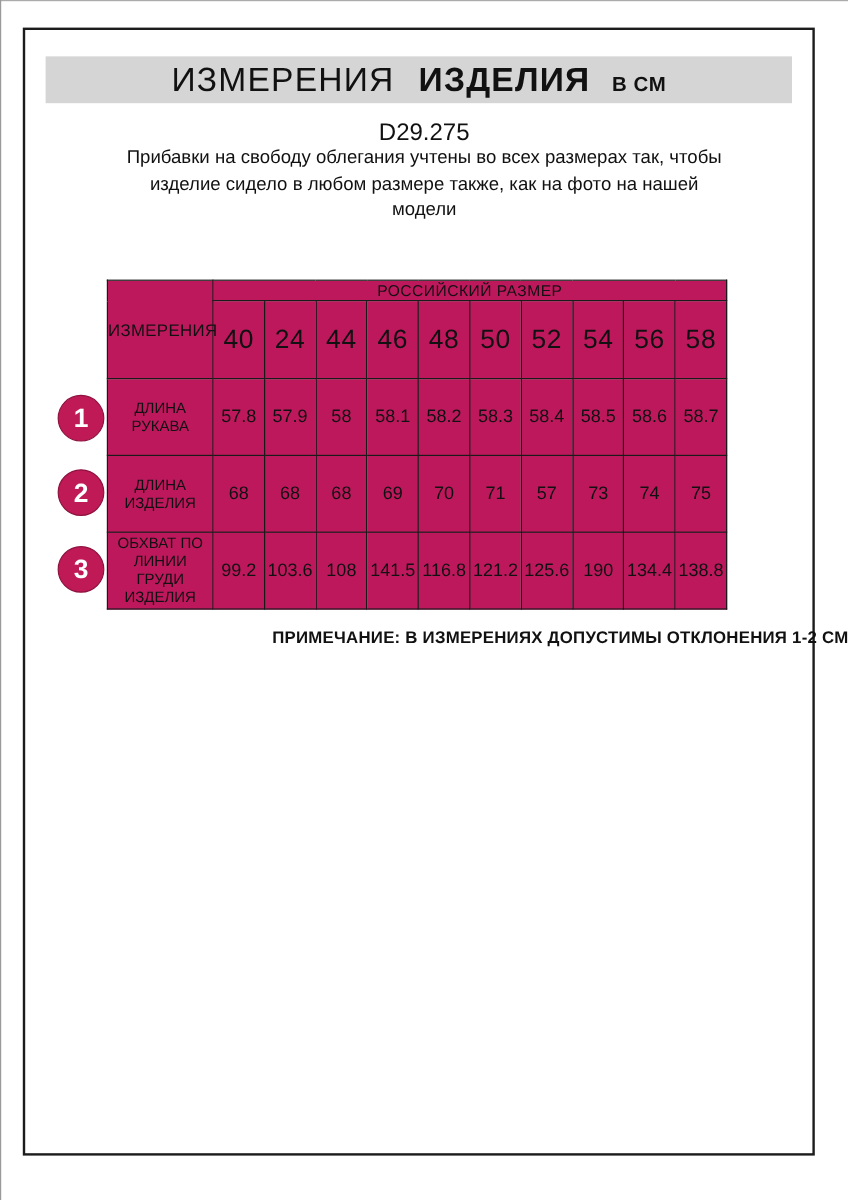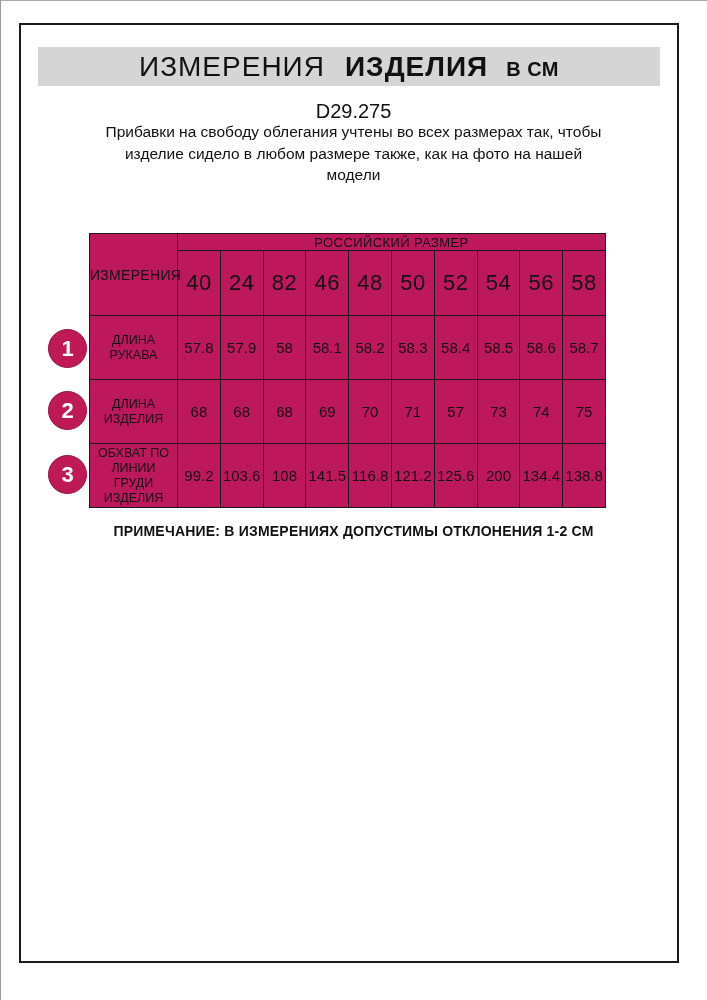--- a/index.html
+++ b/index.html
@@ -26,21 +26,21 @@
     left: 38px; top: 47px;
     width: 622px; height: 39px;
     background: #d5d5d5;
     display: flex;
     justify-content: center;
     align-items: baseline;
     padding-top: 4px;
   }
   .title-word1 { font-size: 28px; font-weight: 400; letter-spacing: 1px; }
   .title-word2 { font-size: 28px; font-weight: 700; letter-spacing: 1px; margin-left: 20px; }
-  .title-unit  { font-size: 20px; font-weight: 700; margin-left: 18px; letter-spacing: 0.5px; }
+  .title-unit  { font-size: 17px; font-weight: 700; margin-left: 18px; letter-spacing: 0.5px; }
 
   .product-code {
     position: absolute;
     top: 100px; left: 0;
     width: 707px;
     text-align: center;
     font-size: 20px;
     font-weight: 400;
   }
 
@@ -94,21 +94,21 @@
     line-height: 37px;
   }
   .circle-1 { top: 329px; }
   .circle-2 { top: 391px; }
   .circle-3 { top: 455px; }
 
   .note {
     position: absolute;
     top: 523px; left: 0;
     width: 707px;
-    text-align: center;
+    text-align: right;
     font-size: 14px;
     font-weight: 700;
     letter-spacing: 0.2px;
   }
 </style>
 </head>
 <body>
 
 <div class="edge-top"></div>
 <div class="edge-left"></div>
@@ -142,21 +142,21 @@
       <col>
   </colgroup>
   <tbody>
       <tr class="row-group">
     <th class="cell-corner" rowspan="2">ИЗМЕРЕНИЯ</th>
     <th class="cell-group" colspan="10">РОССИЙСКИЙ РАЗМЕР</th>
   </tr>
   <tr class="row-sizes">
     <th class="cell-size">40</th>
     <th class="cell-size">24</th>
-    <th class="cell-size">82</th>
+    <th class="cell-size">44</th>
     <th class="cell-size">46</th>
     <th class="cell-size">48</th>
     <th class="cell-size">50</th>
     <th class="cell-size">52</th>
     <th class="cell-size">54</th>
     <th class="cell-size">56</th>
     <th class="cell-size">58</th>
   </tr>
   <tr class="row-data">
     <th class="cell-rowlabel">ДЛИНА
@@ -191,21 +191,21 @@
 ЛИНИИ
 ГРУДИ
 ИЗДЕЛИЯ</th>
     <td class="cell-value">99.2</td>
     <td class="cell-value">103.6</td>
     <td class="cell-value">108</td>
     <td class="cell-value">141.5</td>
     <td class="cell-value">116.8</td>
     <td class="cell-value">121.2</td>
     <td class="cell-value">125.6</td>
-    <td class="cell-value">200</td>
+    <td class="cell-value">190</td>
     <td class="cell-value">134.4</td>
     <td class="cell-value">138.8</td>
   </tr>
 </tbody>
   </table>
 
 <div class="num-circle circle-1">1</div>
 <div class="num-circle circle-2">2</div>
 <div class="num-circle circle-3">3</div>
 

